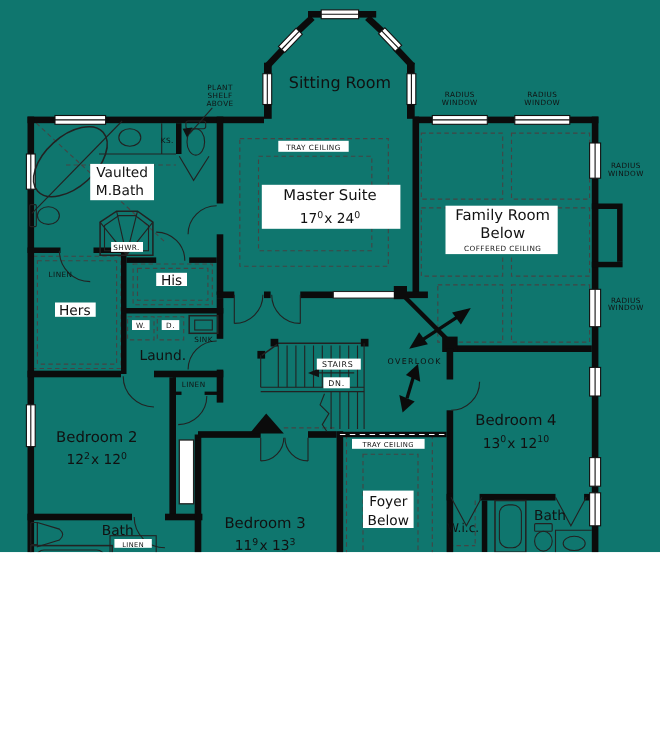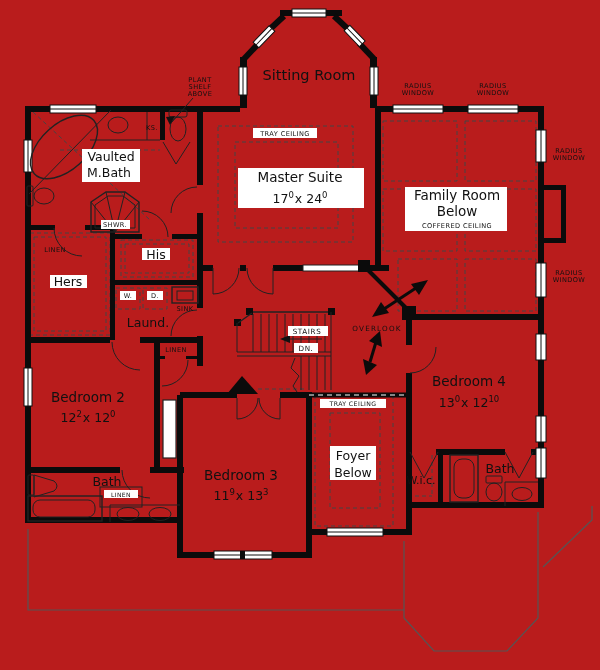--- a/index.html
+++ b/index.html
@@ -1,16 +1,16 @@
 <!DOCTYPE html>
 <html><head>
 <meta charset="utf-8">
 <style>
   html,body{margin:0;padding:0;background:#fff;}
-  .stage{width:600px;height:670px;position:relative;background:#b91c1c;overflow:hidden;}
+  .stage{width:600px;height:502px;position:relative;background:#0f766e;overflow:hidden;}
   svg{display:block;}
   text{font-family:"DejaVu Sans",sans-serif;fill:#111;}
   .room{font-size:13.5px;}
   .dim{font-size:12.5px;}
   .sup{font-size:8.5px;}
   .tiny{font-size:6.6px;letter-spacing:.4px;}
   .tiny2{font-size:7.2px;letter-spacing:.6px;}
   .med{font-size:11px;}
   .wall{fill:#0b0b0b;}
   .thin{stroke:#222;stroke-width:1;fill:none;}

